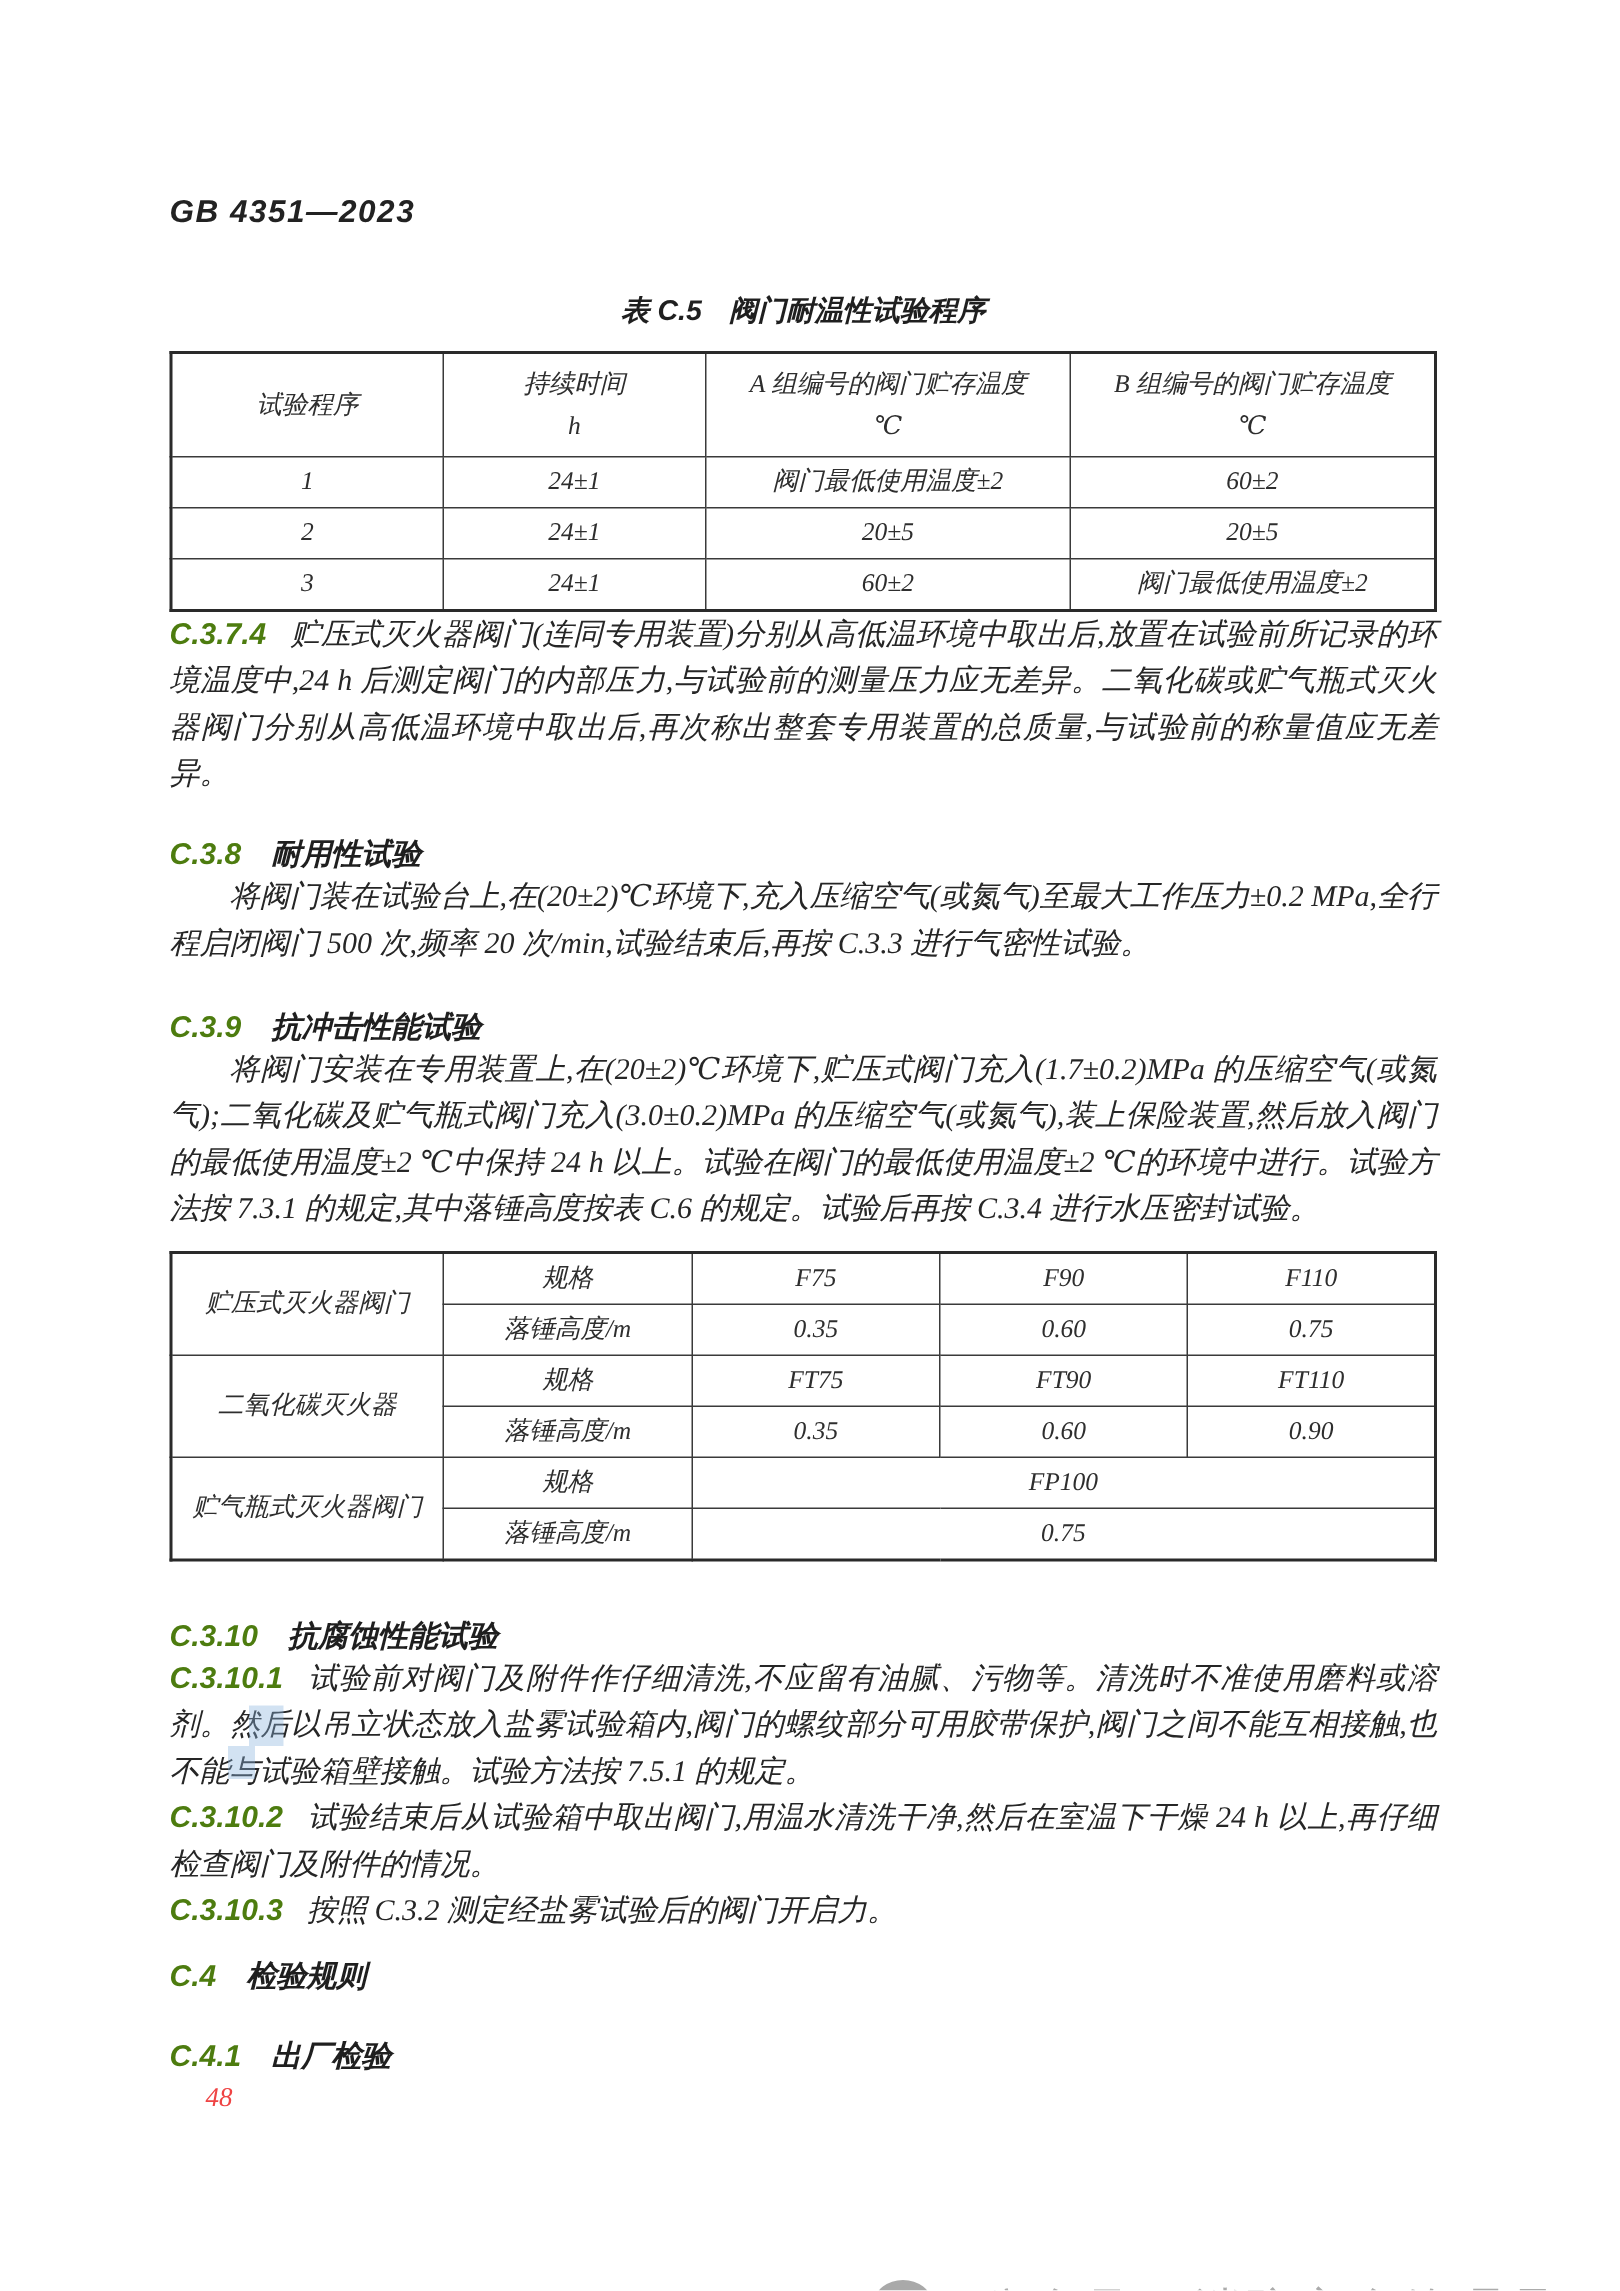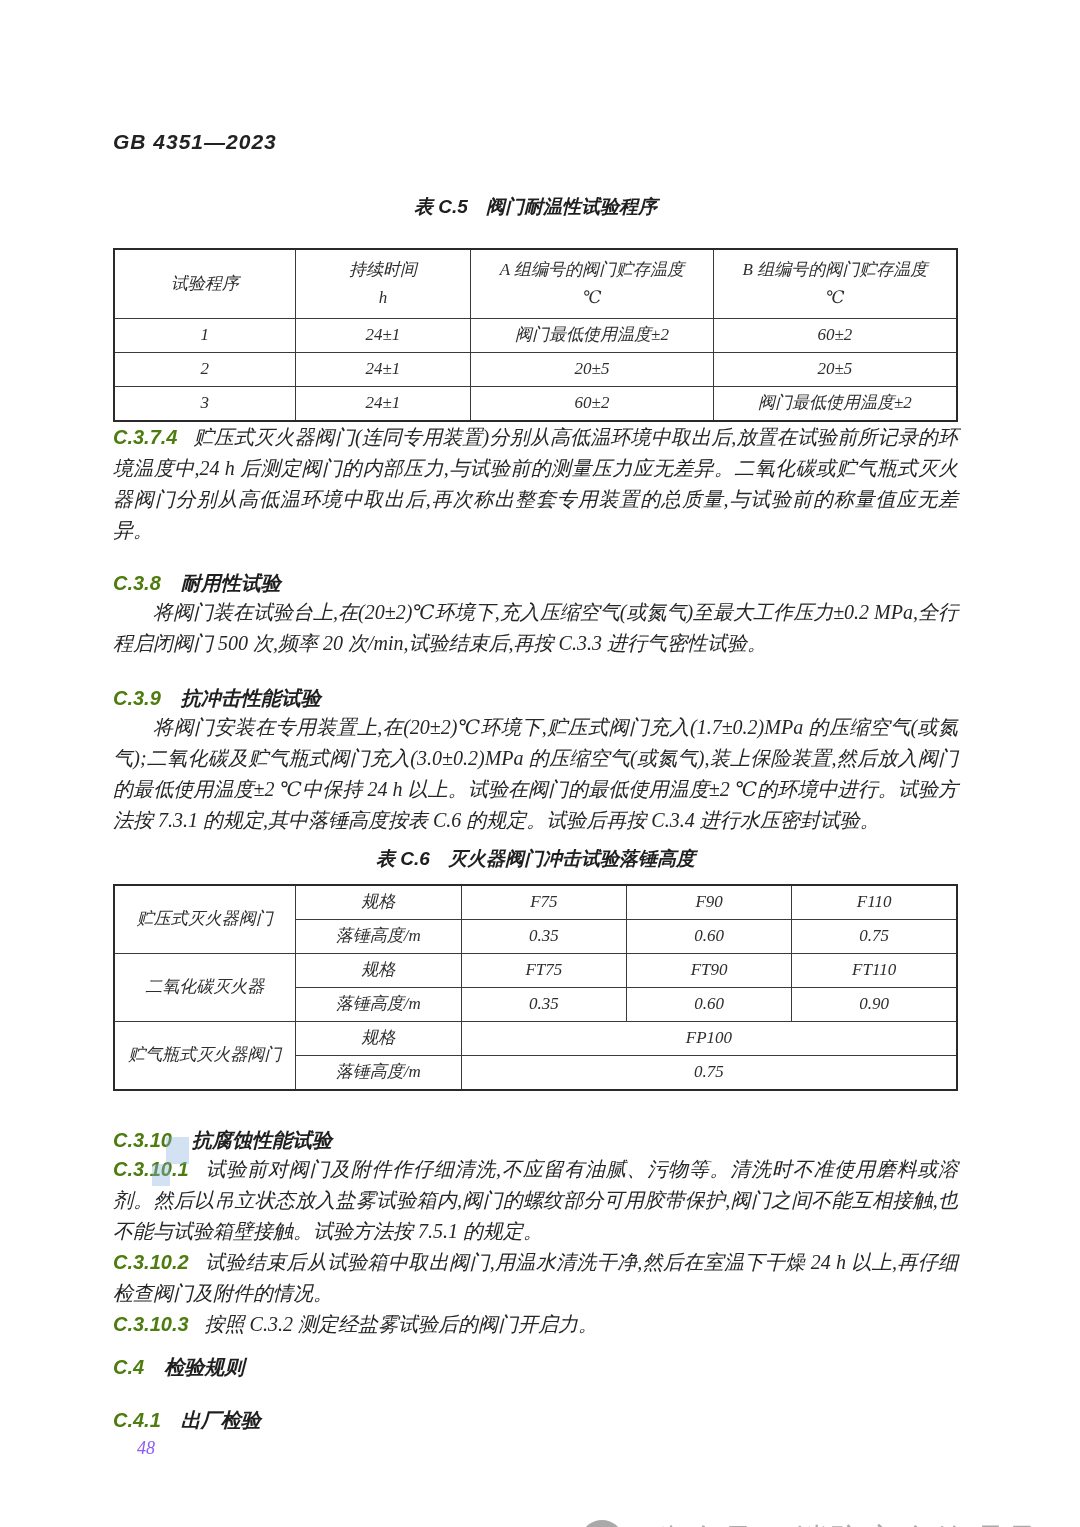--- a/index.html
+++ b/index.html
@@ -26,21 +26,21 @@
 
   table.std {
     width:100%; border-collapse:collapse; table-layout:fixed;
     border:2px solid #2a2a2a; font-size:17px; color:#2e2e2e;
   }
   table.std td, table.std th {
     border:1px solid #3a3a3a; text-align:center; vertical-align:middle;
     font-weight:normal; padding:3px 6px; line-height:1.55;
   }
   table.std th .unit { line-height:1.6; }
-  .tbl-c5 { margin-top:28px; }
+  .tbl-c5 { margin-top:14px; }
   .tbl-c5 thead th { height:62px; }
   .tbl-c5 tbody td { height:27px; }
   .tbl-c6 { margin-top:12px; }
   .tbl-c6 td { height:27px; }
 
   p.clause {
     margin:0; font-size:20px; line-height:31px; text-align:justify;
     color:#262626;
   }
   .clause-num {
@@ -62,21 +62,21 @@
   .m-c39p { margin-top:10px; }
   .m-c310h { margin-top:36px; }
   .m-c3101 { margin-top:10px; }
   .m-c3102 { margin-top:0; }
   .m-c3103 { margin-top:0; }
   .m-c4h  { margin-top:14px; }
   .m-c41h { margin-top:26px; }
   .m-c411 { margin-top:22px; }
 
   .page-number {
-    margin-top:4px; padding-left:24px; font-size:18px; color:#8b5cf6;
+    margin-top:4px; padding-left:24px; font-size:18px; color:#ef4444;
   }
 
   .highlight-artifact {
     position:absolute; background:rgba(137,178,222,0.38); pointer-events:none;
   }
   .hl-1 { left:166px; top:1137px; width:23px; height:27px; }
   .hl-2 { left:152px; top:1164px; width:18px; height:22px; }
 
   .watermark {
     position:absolute; top:1519px; right:40px;
@@ -147,23 +147,20 @@
     </table>
 
     <p class="clause m-c374"><span class="clause-num">C.3.7.4</span><span>贮压式灭火器阀门(连同专用装置)分别从高低温环境中取出后,放置在试验前所记录的环境温度中,24 h 后测定阀门的内部压力,与试验前的测量压力应无差异。二氧化碳或贮气瓶式灭火器阀门分别从高低温环境中取出后,再次称出整套专用装置的总质量,与试验前的称量值应无差异。</span></p>
 
     <p class="sec-heading m-c38h"><span class="clause-num">C.3.8</span><span>耐用性试验</span></p>
     <p class="clause indent m-c38p">将阀门装在试验台上,在(20±2)℃环境下,充入压缩空气(或氮气)至最大工作压力±0.2 MPa,全行程启闭阀门 500 次,频率 20 次/min,试验结束后,再按 C.3.3 进行气密性试验。</p>
 
     <p class="sec-heading m-c39h"><span class="clause-num">C.3.9</span><span>抗冲击性能试验</span></p>
     <p class="clause indent m-c39p">将阀门安装在专用装置上,在(20±2)℃环境下,贮压式阀门充入(1.7±0.2)MPa 的压缩空气(或氮气);二氧化碳及贮气瓶式阀门充入(3.0±0.2)MPa 的压缩空气(或氮气),装上保险装置,然后放入阀门的最低使用温度±2 ℃中保持 24 h 以上。试验在阀门的最低使用温度±2 ℃的环境中进行。试验方法按 7.3.1 的规定,其中落锤高度按表 C.6 的规定。试验后再按 C.3.4 进行水压密封试验。</p>
 
-    <div class="table-caption cap-c6">
-      <span class="cap-label">表 C.6</span><span>灭火器阀门冲击试验落锤高度</span>
-    </div>
 
     <table class="std tbl-c6">
       <colgroup>
         <col style="width:21.5%">
           <col style="width:19.7%">
           <col style="width:19.6%">
           <col style="width:19.6%">
           <col style="width:19.6%">
       </colgroup>
       <tbody>

